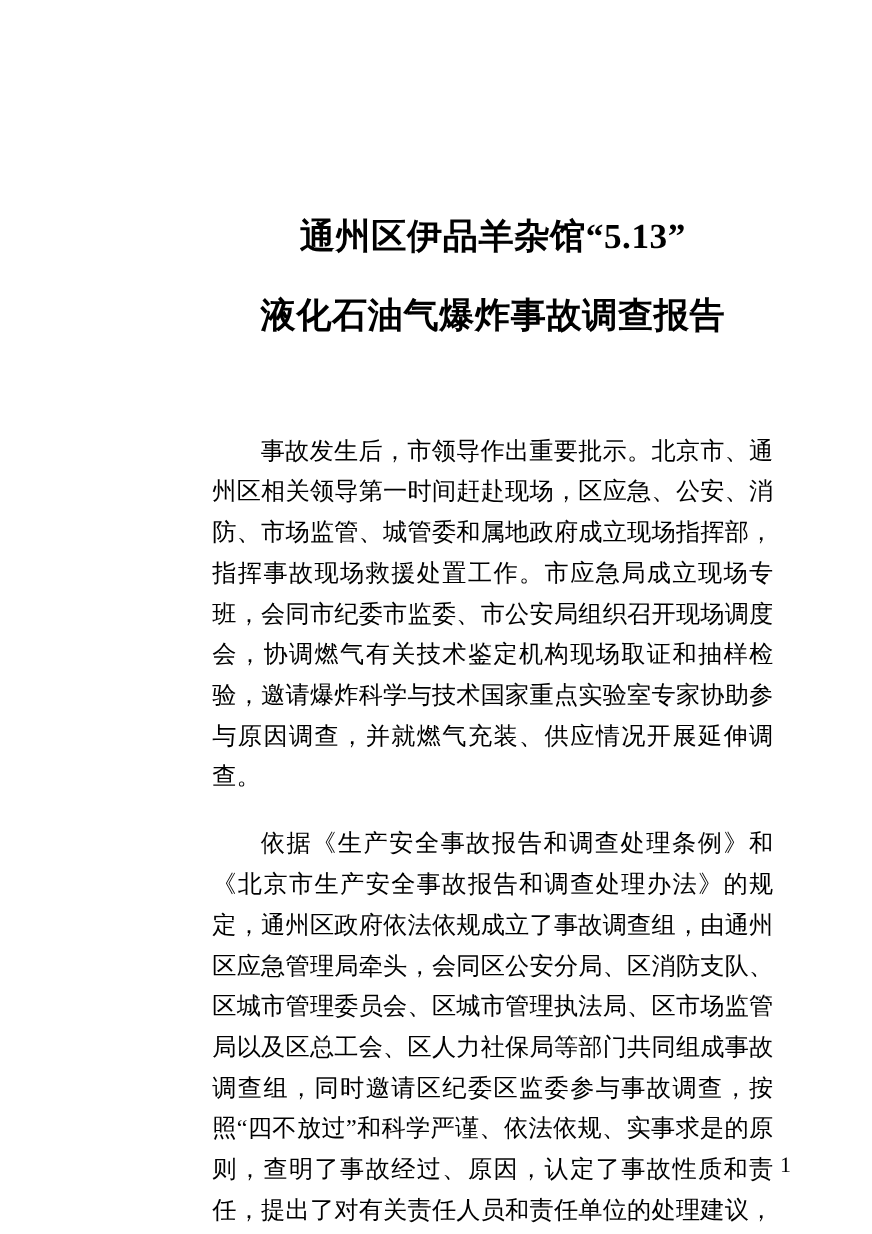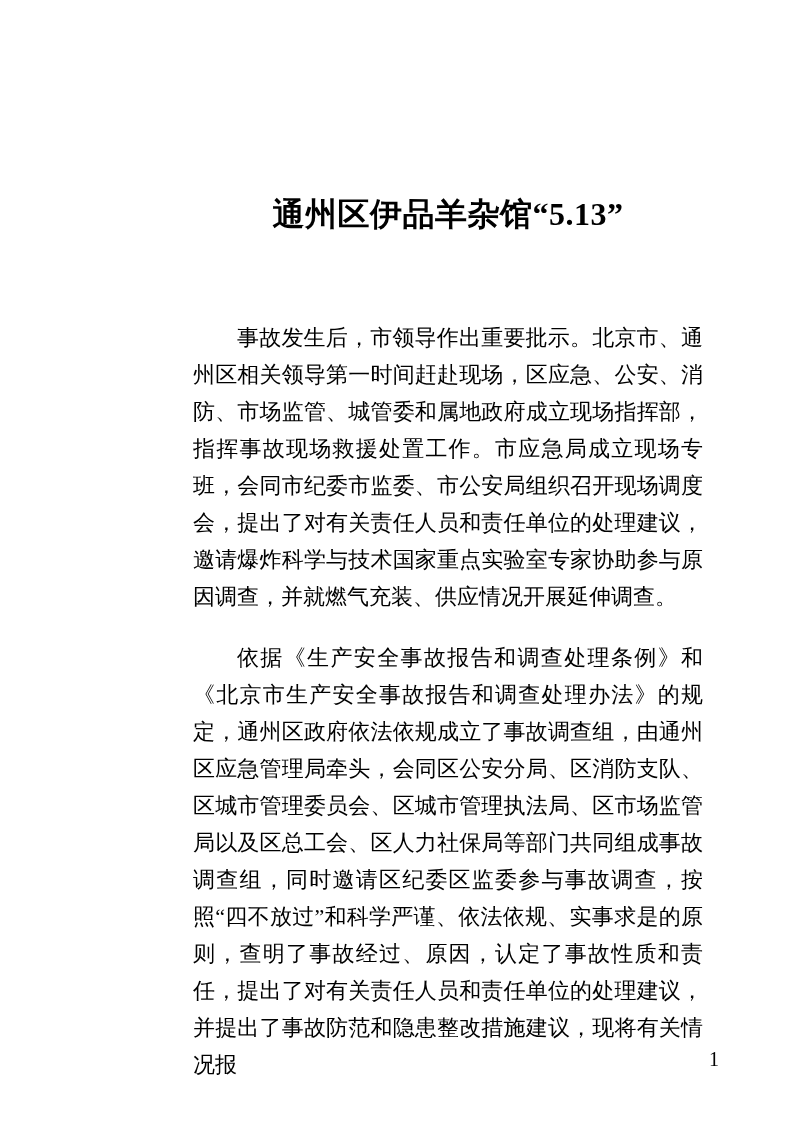--- a/index.html
+++ b/index.html
@@ -57,25 +57,26 @@
   }
 </style>
 </head>
 <body>
 
 <div class="page">
   <div class="content">
 
     <div class="title-block">
       <div class="title-line">通州区伊品羊杂馆“5.13”</div>
+      <div class="title-line">液化石油气爆炸事故调查报告</div>
     </div>
 
     <div class="doc-body">
 
-        <p class="para">事故发生后，市领导作出重要批示。北京市、通州区相关领导第一时间赶赴现场，区应急、公安、消防、市场监管、城管委和属地政府成立现场指挥部，指挥事故现场救援处置工作。市应急局成立现场专班，会同市纪委市监委、市公安局组织召开现场调度会，提出了对有关责任人员和责任单位的处理建议，邀请爆炸科学与技术国家重点实验室专家协助参与原因调查，并就燃气充装、供应情况开展延伸调查。</p>
+        <p class="para">事故发生后，市领导作出重要批示。北京市、通州区相关领导第一时间赶赴现场，区应急、公安、消防、市场监管、城管委和属地政府成立现场指挥部，指挥事故现场救援处置工作。市应急局成立现场专班，会同市纪委市监委、市公安局组织召开现场调度会，协调燃气有关技术鉴定机构现场取证和抽样检验，邀请爆炸科学与技术国家重点实验室专家协助参与原因调查，并就燃气充装、供应情况开展延伸调查。</p>
         <p class="para">依据《生产安全事故报告和调查处理条例》和《北京市生产安全事故报告和调查处理办法》的规定，通州区政府依法依规成立了事故调查组，由通州区应急管理局牵头，会同区公安分局、区消防支队、区城市管理委员会、区城市管理执法局、区市场监管局以及区总工会、区人力社保局等部门共同组成事故调查组，同时邀请区纪委区监委参与事故调查，按照“四不放过”和科学严谨、依法依规、实事求是的原则，查明了事故经过、原因，认定了事故性质和责任，提出了对有关责任人员和责任单位的处理建议，并提出了事故防范和隐患整改措施建议，现将有关情况报</p>
       </div>
 
   </div>
 
   <div class="footer">
     <span class="page-number">1</span>
   </div>
 </div>
 

